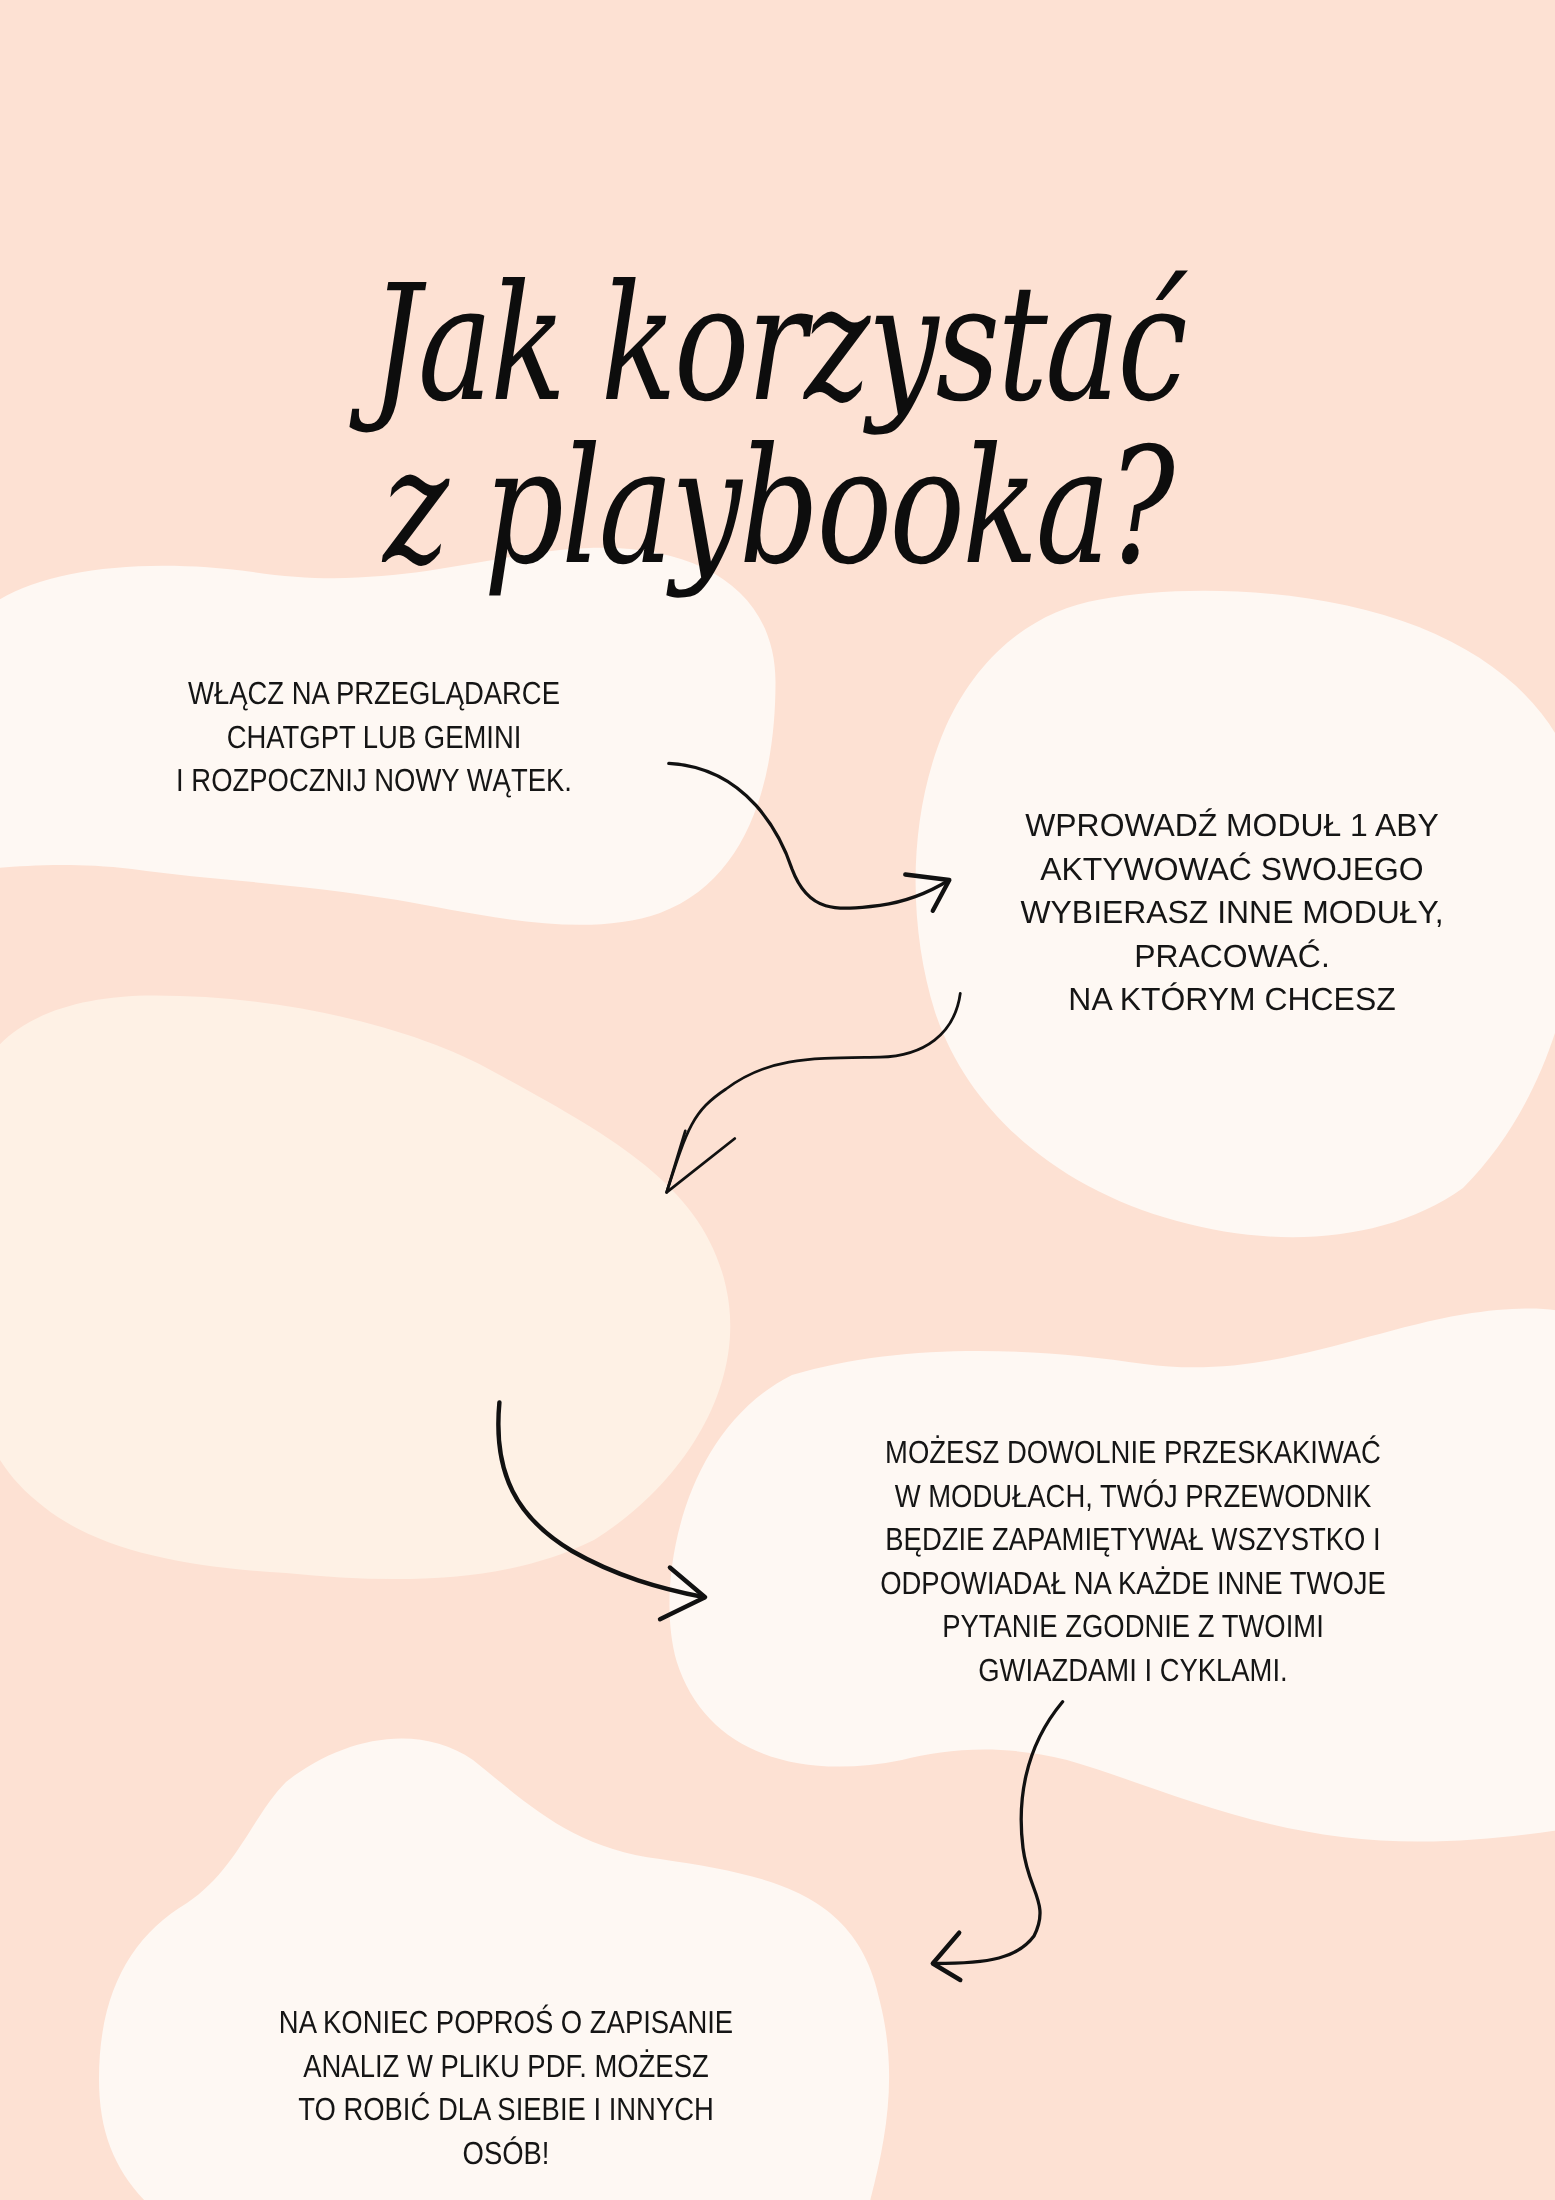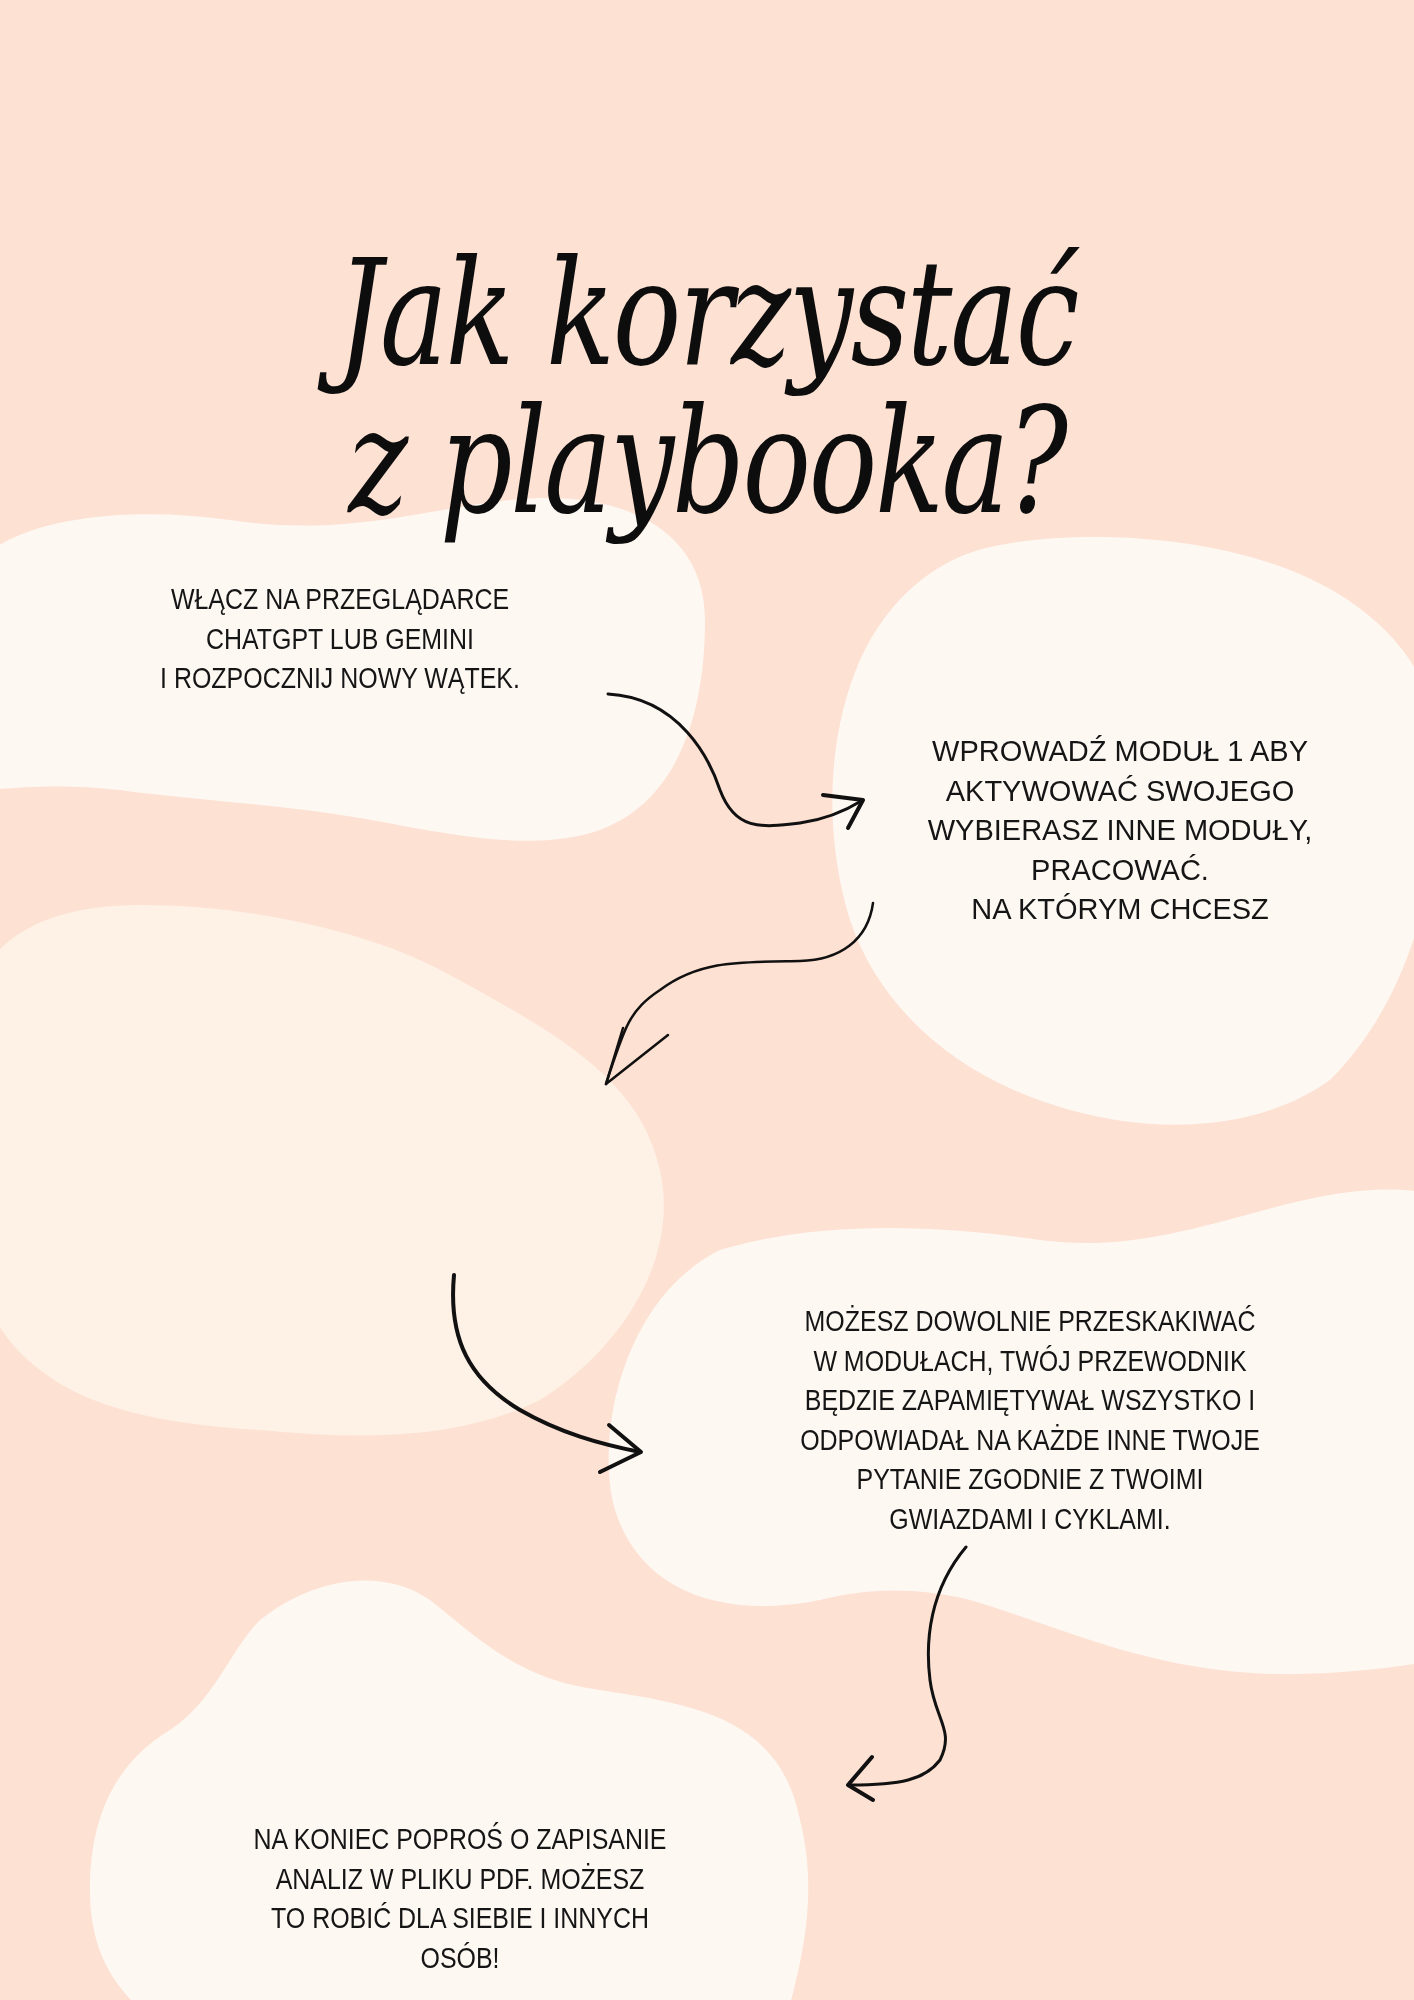--- a/index.html
+++ b/index.html
@@ -47,21 +47,21 @@
       position: absolute;
       text-align: center;
       font-family: "Liberation Sans", sans-serif;
       font-size: 29px;
       line-height: 39.5px;
       color: #151515;
       text-transform: uppercase;
       letter-spacing: 0px;
     }
     .step .line { display: block; white-space: nowrap; }
-    .s1 { left: 80px; top: 580px; width: 520px; font-stretch: condensed; }
+    .s1 { left: 80px; top: 612px; width: 520px; font-stretch: condensed; }
     .s2 { left: 880px; top: 732px; width: 480px; }
     .s3 { left: 60px; top: 1069px; width: 500px; }
     .s4 { left: 720px; top: 1302px; width: 620px; text-align: center; }
     .s5 { left: 180px; top: 1780px; width: 560px; margin-top: 40px; }
     .condensed .line { transform: scaleX(0.86); transform-origin: center; }
   </style>
 </head>
 <body>
 
 <div class="page">

